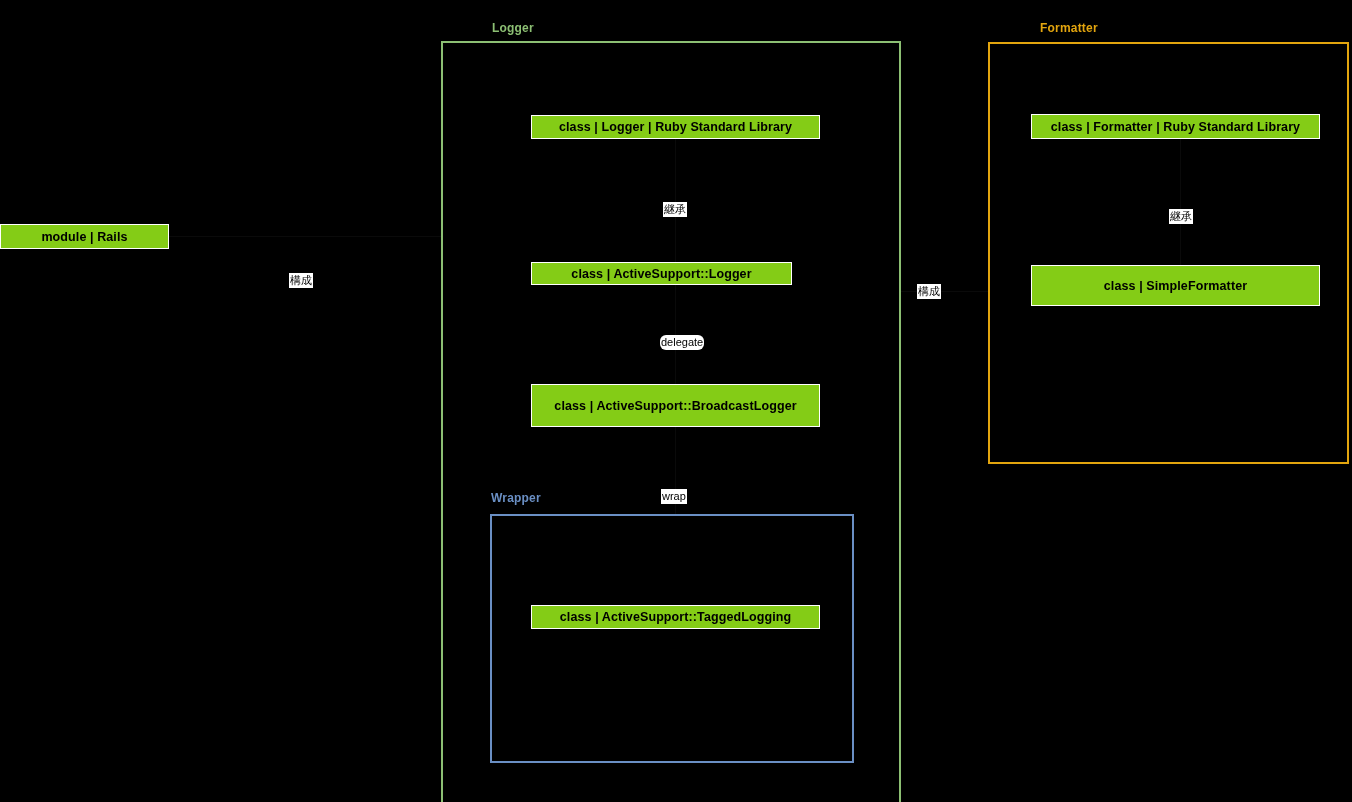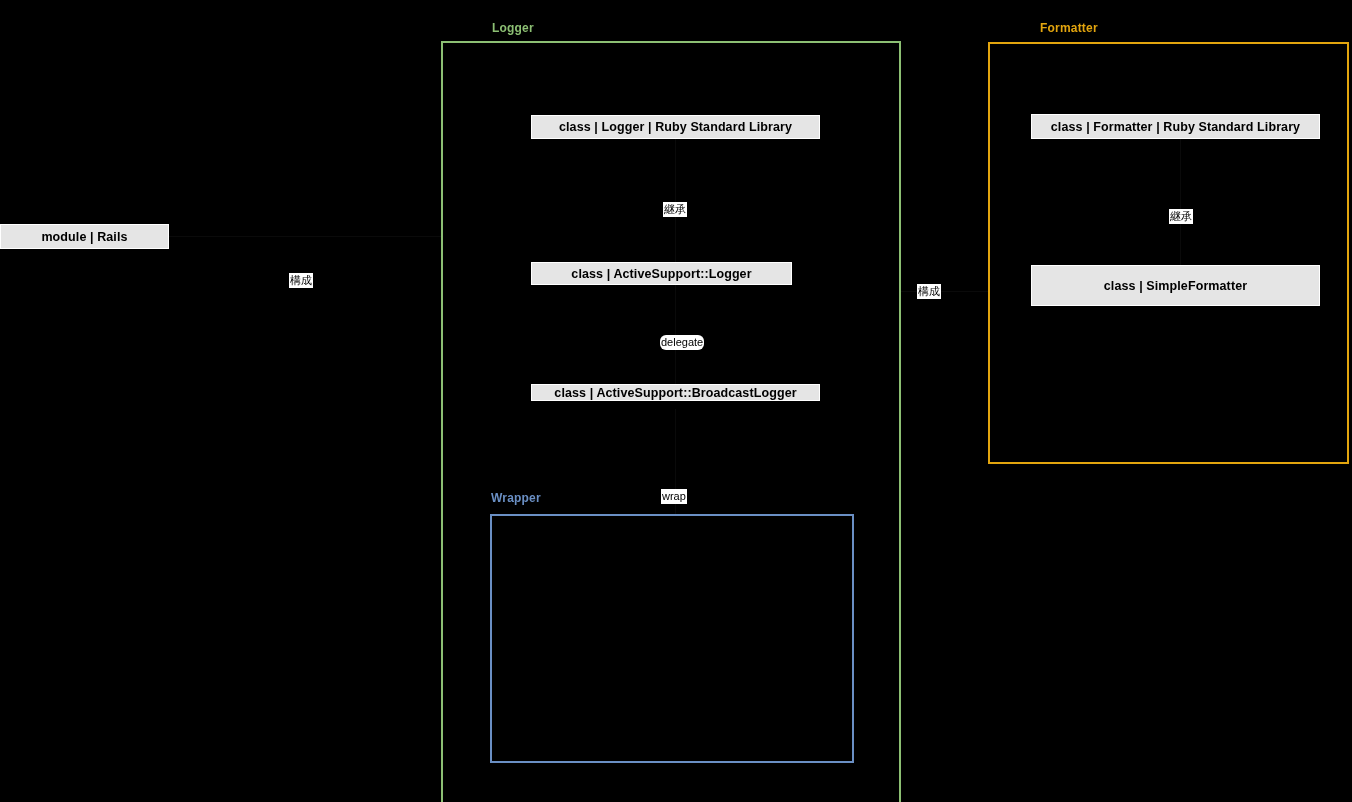--- a/index.html
+++ b/index.html
@@ -73,37 +73,37 @@
   .label-wrapper {
     left: 491px;
     top: 478px;
     color: #6a8fc4;
   }
 
   
   .node {
     position: absolute;
     box-sizing: border-box;
-    background: #e5e5e5;
+    background: #84cc16;
     color: #000000;
     border: 1px solid #ffffff;
     font-size: 12.5px;
     font-weight: bold;
     display: flex;
     align-items: center;
     justify-content: center;
     text-align: center;
     white-space: nowrap;
     letter-spacing: 0.1px;
   }
 
   .node-rails      { left: 0px;    top: 211px; width: 169px; height: 25px; }
   .node-logger-std { left: 531px;  top: 102px; width: 289px; height: 24px; }
   .node-as-logger  { left: 531px;  top: 249px; width: 261px; height: 23px; }
-  .node-broadcast  { left: 531px;  top: 371px; width: 289px; height: 17px; }
+  .node-broadcast  { left: 531px;  top: 371px; width: 289px; height: 43px; }
   .node-tagged     { left: 531px;  top: 592px; width: 289px; height: 24px; }
   .node-fmt-std    { left: 1031px; top: 101px; width: 289px; height: 25px; }
   .node-simple-fmt { left: 1031px; top: 252px; width: 289px; height: 41px; }
 
   
   .edge-label {
     position: absolute;
     background: #ffffff;
     color: #000000;
     font-size: 11px;
@@ -154,20 +154,21 @@
   <div class="group group-wrapper"></div>
 
   <div class="node node-rails">module | Rails</div>
 
   <div class="node node-logger-std">class | Logger | Ruby Standard Library</div>
 
   <div class="node node-as-logger">class | ActiveSupport::Logger</div>
 
   <div class="node node-broadcast">class | ActiveSupport::BroadcastLogger</div>
 
+  <div class="node node-tagged">class | ActiveSupport::TaggedLogging</div>
 
   <div class="node node-fmt-std">class | Formatter | Ruby Standard Library</div>
 
   <div class="node node-simple-fmt">class | SimpleFormatter</div>
 
   <div class="edge-label cjk lbl-kousei-left">構成</div>
 
   <div class="edge-label cjk lbl-keishou-log">継承</div>
 
   <div class="edge-label lbl-delegate">delegate</div>

